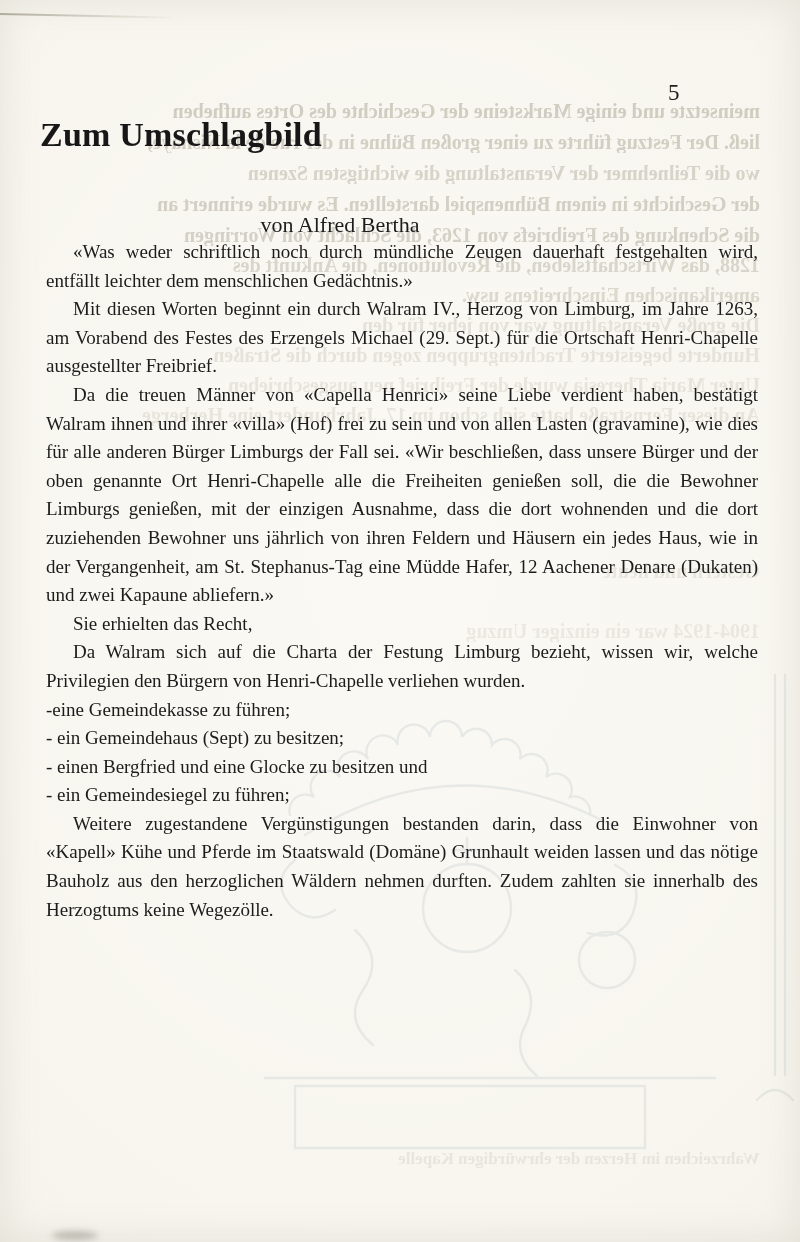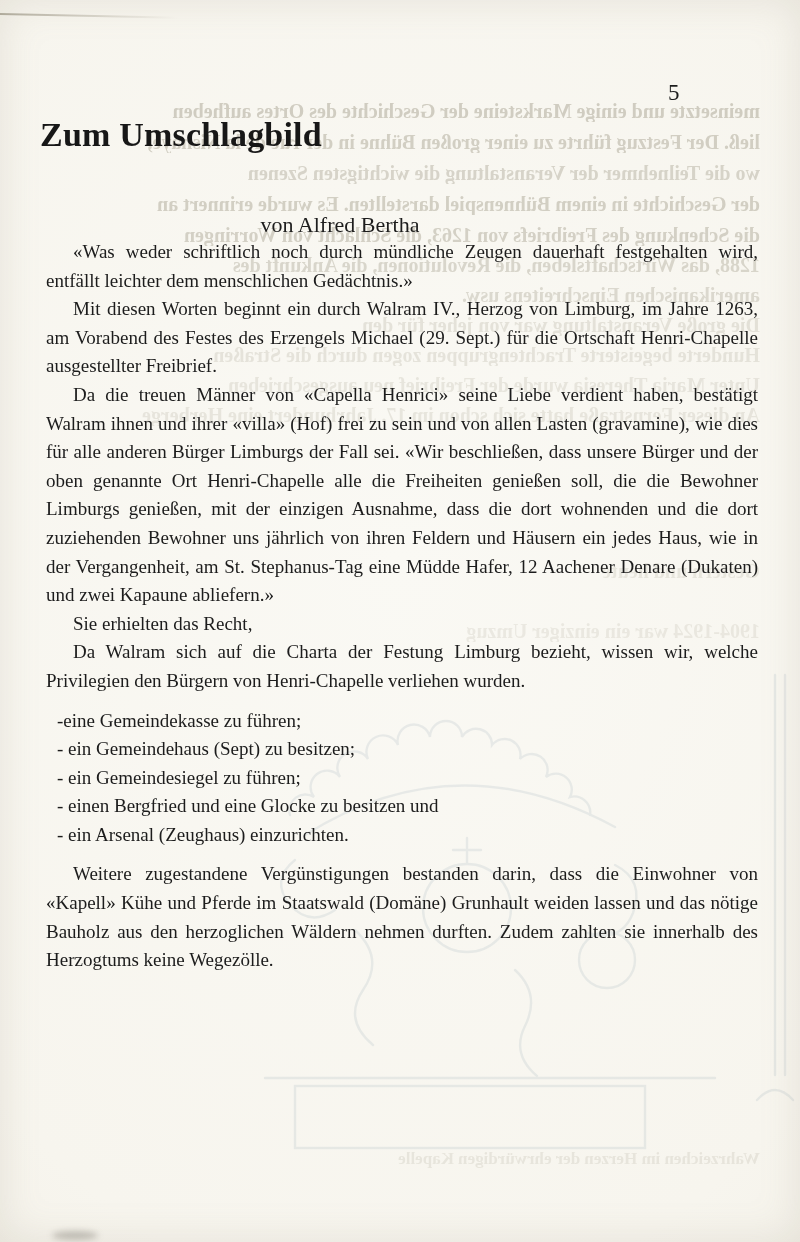--- a/index.html
+++ b/index.html
@@ -54,21 +54,21 @@
   .byline{
     position:absolute;top:212px;left:40px;width:600px;
     text-align:center;font-size:22px;color:#1d1d1d;
   }
   .body-text{
     position:absolute;top:238px;left:46px;width:712px;
     font-size:19px;line-height:28.6px;
     text-align:justify;
   }
   .body-text p{margin:0;text-indent:27px;}
-  .rights-list{margin:11px;padding:0;list-style:none;}
+  .rights-list{margin:0;padding:0;list-style:none;}
   .rights-list li{margin:0;text-align:left;}
 </style>
 </head>
 <body>
 
 <div class="page">
 
   <div class="top-hairline"></div>
 
   <div class="bleed-layer">
@@ -122,22 +122,21 @@
 
   <div class="body-text">
     <p>«Was weder schriftlich noch durch mündliche Zeugen dauerhaft festgehalten wird, entfällt leichter dem menschlichen Gedächtnis.»</p>
     <p>Mit diesen Worten beginnt ein durch Walram IV., Herzog von Limburg, im Jahre 1263, am Vorabend des Festes des Erzengels Michael (29. Sept.) für die Ortschaft Henri-Chapelle ausgestellter Freibrief.</p>
     <p>Da die treuen Männer von «Capella Henrici» seine Liebe verdient haben, bestätigt Walram ihnen und ihrer «villa» (Hof) frei zu sein und von allen Lasten (gravamine), wie dies für alle anderen Bürger Limburgs der Fall sei. «Wir beschließen, dass unsere Bürger und der oben genannte Ort Henri-Chapelle alle die Freiheiten genießen soll, die die Bewohner Limburgs genießen, mit der einzigen Ausnahme, dass die dort wohnenden und die dort zuziehenden Bewohner uns jährlich von ihren Feldern und Häusern ein jedes Haus, wie in der Vergangenheit, am St. Stephanus-Tag eine Müdde Hafer, 12 Aachener Denare (Dukaten) und zwei Kapaune abliefern.»</p>
     <p>Sie erhielten das Recht,</p>
     <p>Da Walram sich auf die Charta der Festung Limburg bezieht, wissen wir, welche Privilegien den Bürgern von Henri-Chapelle verliehen wurden.</p>
     <ul class="rights-list">
       <li>-eine Gemeindekasse zu führen;</li>
       <li>- ein Gemeindehaus (Sept) zu besitzen;</li>
+      <li>- einen Bergfried und eine Glocke zu besitzen und</li>
       <li>- ein Gemeindesiegel zu führen;</li>
-      <li>- einen Bergfried und eine Glocke zu besitzen und</li>
-      <li>- ein Arsenal (Zeughaus) einzurichten.</li>
     </ul>
     <p>Weitere zugestandene Vergünstigungen bestanden darin, dass die Einwohner von «Kapell» Kühe und Pferde im Staatswald (Domäne) Grunhault weiden lassen und das nötige Bauholz aus den herzoglichen Wäldern nehmen durften. Zudem zahlten sie innerhalb des Herzogtums keine Wegezölle.</p>
   </div>
 
   <div class="corner-smudge"></div>
 
 </div>
 
 </body></html>

